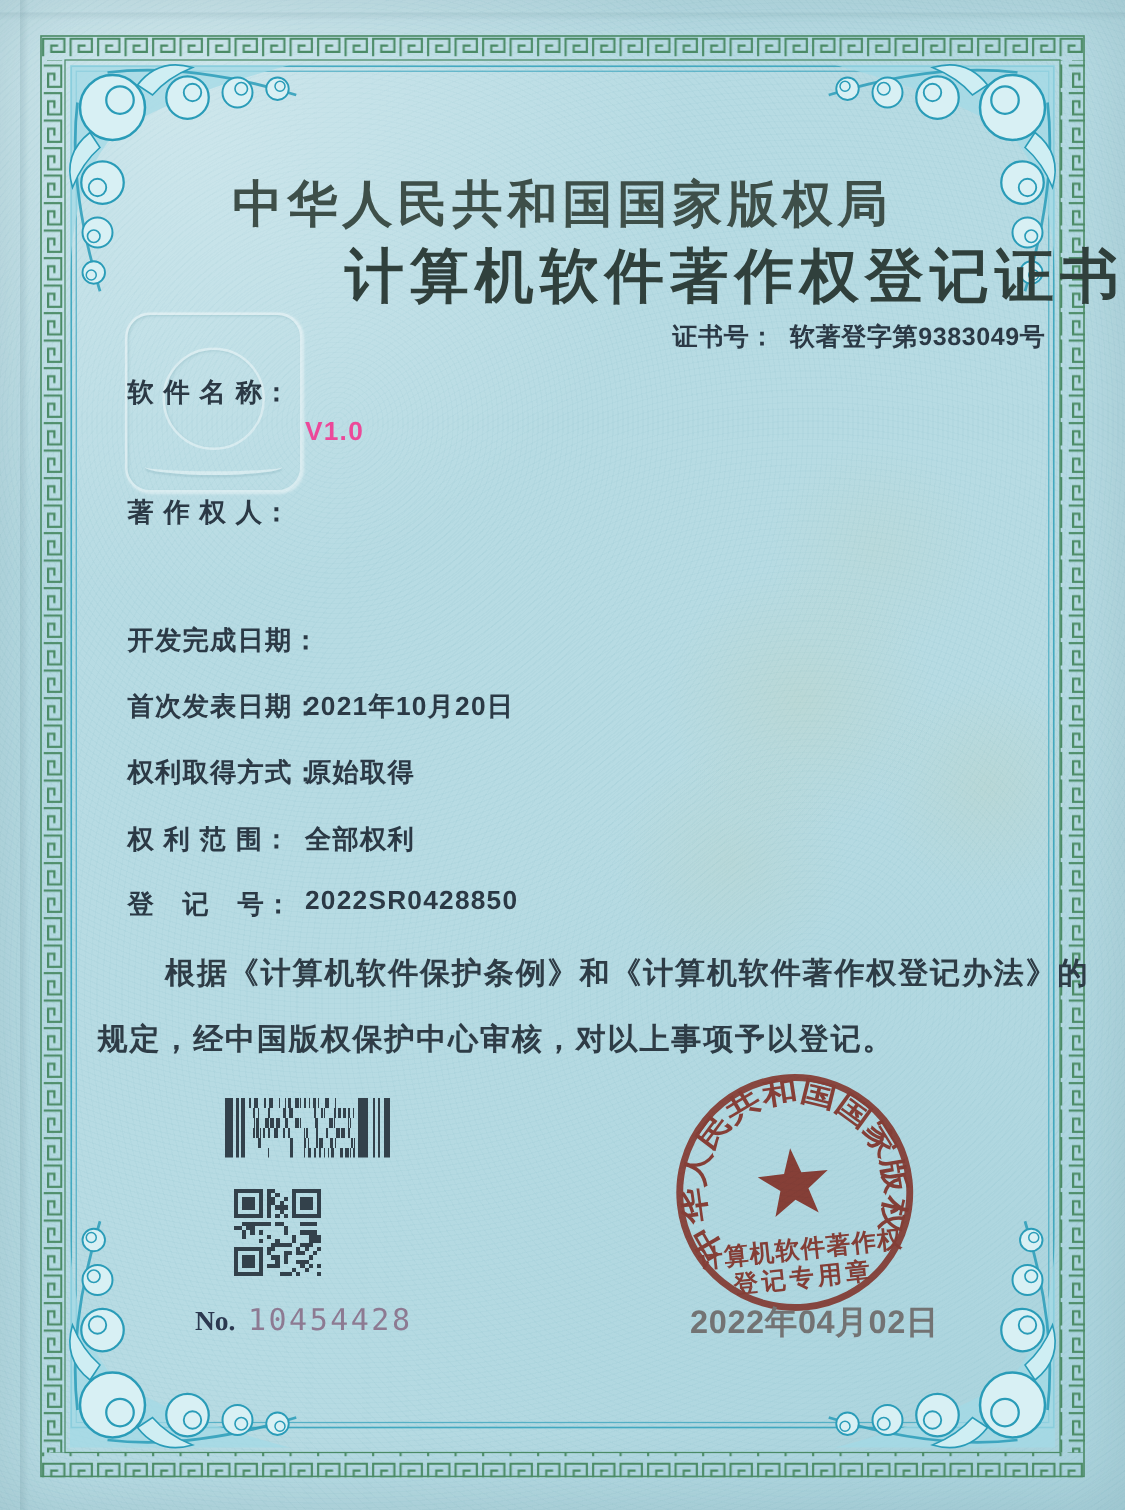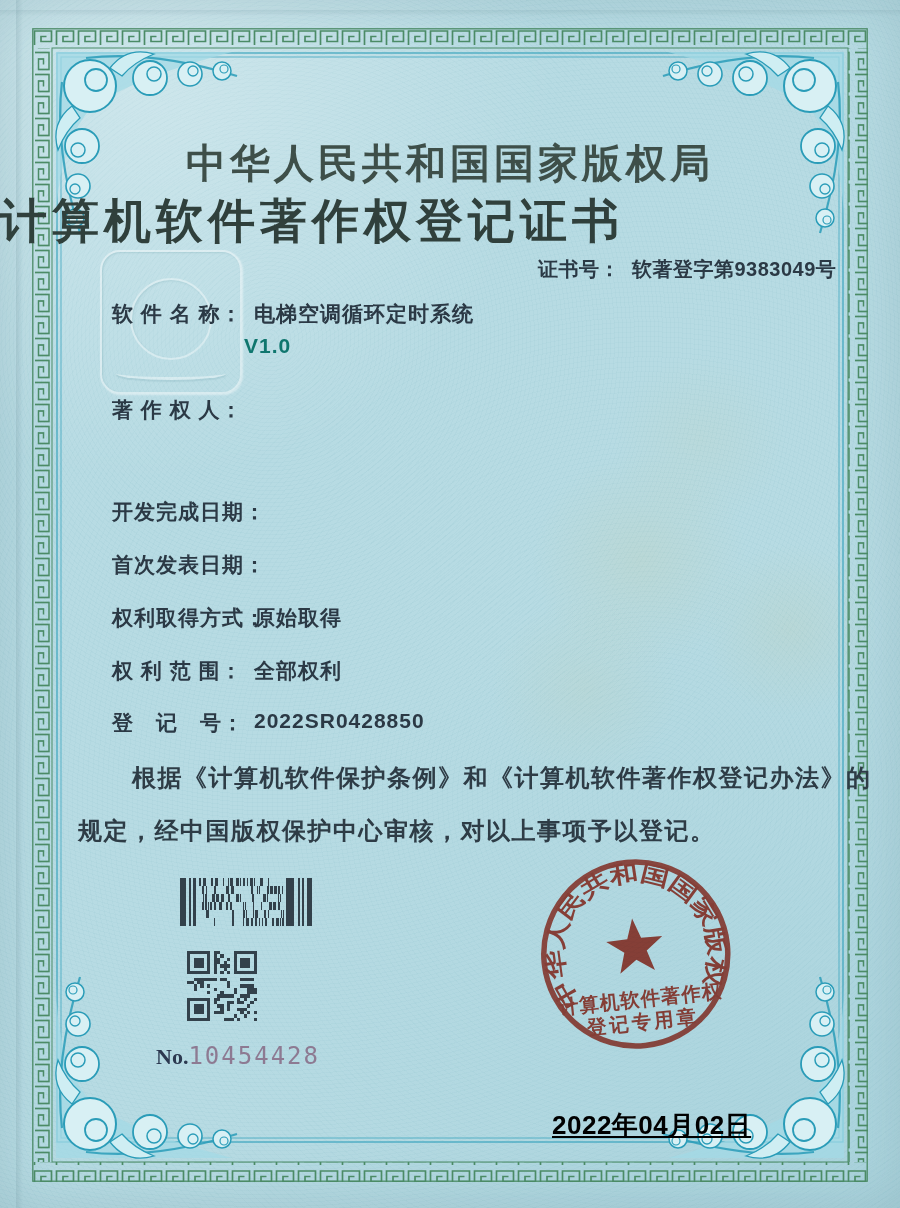--- a/index.html
+++ b/index.html
@@ -27,21 +27,21 @@
     background:linear-gradient(180deg, rgba(110,145,155,.16), rgba(110,145,155,0));}
 
   .frame-svg{position:absolute;left:32px;top:28px;}
 
   .authority{
     position:absolute;left:0;top:136px;width:100%;text-align:center;
     font-family:"Liberation Serif","DejaVu Serif",serif;font-weight:700;
     font-size:40px;letter-spacing:4px;color:#3e4f49;
   }
   .cert-title{
-    position:absolute;left:0;top:190px;width:100%;text-align:left;
+    position:absolute;left:0;top:190px;width:100%;text-align:right;
     font-family:"Liberation Serif","DejaVu Serif",serif;font-weight:700;
     font-size:47px;letter-spacing:5px;color:#30403c;
   }
   .cert-no{
     position:absolute;left:538px;top:256px;
     font-size:20px;font-weight:700;color:#2b3945;letter-spacing:.5px;
   }
   .cert-no .val{margin-left:12px;}
 
   .embossed{
@@ -58,25 +58,25 @@
   .embossed .inner-wave{
     position:absolute;left:14px;bottom:12px;right:14px;height:10px;border-radius:50%;
     border-bottom:3px solid rgba(255,255,255,.5);
     box-shadow: 0 2px 1px rgba(110,160,170,.25);
   }
 
   .field-row{
     position:absolute;left:102px;display:flex;z-index:2;
     font-size:21px;font-weight:700;color:#2b3945;
   }
-  .field-row .flabel{width:142px;flex:0 0 142px;letter-spacing:1px;white-space:pre;padding-left:10px;}
+  .field-row .flabel{width:142px;flex:0 0 142px;letter-spacing:1px;white-space:pre;}
   .field-row .fvalue{letter-spacing:1px;white-space:pre;}
   .version-line{
     position:absolute;left:244px;top:334px;z-index:2;
-    font-size:21px;font-weight:700;color:#0f766e;letter-spacing:1px;
+    font-size:21px;font-weight:700;color:#ec4899;letter-spacing:1px;
   }
   .r0{top:300px}.r1{top:396px}.r2{top:498px}.r3{top:551px}
   .r4{top:604px}.r5{top:657px}.r6{top:709px}
 
   .statement-line{
     position:absolute;font-size:24px;font-weight:700;color:#2e3c46;
     letter-spacing:1.5px;z-index:2;white-space:nowrap;
   }
   .st1{left:132px;top:762px;}
   .st2{left:78px;top:815px;}
@@ -84,30 +84,30 @@
   .barcode{position:absolute;left:180px;top:878px;z-index:2;}
   .qrcode{position:absolute;left:187px;top:951px;z-index:2;}
 
   .serial{position:absolute;left:156px;top:1042px;z-index:2;white-space:nowrap;}
   .serial .prefix{
     font-family:"Liberation Serif","DejaVu Serif",serif;font-weight:700;
     font-size:22px;color:#2c3950;
   }
   .serial .number{
     font-family:"DejaVu Sans Mono","Liberation Mono",monospace;
-    font-size:24px;color:#8d7a92;letter-spacing:2px;margin-left:0;
+    font-size:24px;color:#8d7a92;letter-spacing:2px;margin-left:10px;
   }
 
   .seal{
     position:absolute;left:538px;top:858px;width:196px;height:196px;z-index:1;
     transform:rotate(-6deg);opacity:.92;mix-blend-mode:multiply;
   }
   .issue-date{
-    position:absolute;left:552px;top:1108px;z-index:3;
-    font-size:26px;font-weight:700;color:#000000;letter-spacing:.5px;text-decoration:underline;
+    position:absolute;left:552px;top:1040px;z-index:3;
+    font-size:26px;font-weight:700;color:#737373;letter-spacing:.5px;
   }
 </style>
 </head>
 <body>
 
 <div class="paper"></div>
 <div class="edge-left"></div>
 <div class="edge-top"></div>
 
 <svg class="frame-svg" width="836" height="1154" viewBox="0 0 836 1154">
@@ -164,32 +164,32 @@
 
 <div class="authority">中华人民共和国国家版权局</div>
 <div class="cert-title">计算机软件著作权登记证书</div>
 
 <div class="cert-no">
   <span class="lbl">证书号：</span><span class="val">软著登字第9383049号</span>
 </div>
 
 <div class="field-row r0">
   <span class="flabel">软 件 名 称：</span>
-  <span class="fvalue">电梯空调循环定时系统</span>
 </div>
 <div class="version-line">V1.0</div>
 
 <div class="field-row r1">
   <span class="flabel">著 作 权 人：</span>
 </div>
 <div class="field-row r2">
   <span class="flabel">开发完成日期：</span>
 </div>
 <div class="field-row r3">
   <span class="flabel">首次发表日期：</span>
+  <span class="fvalue">2021年10月20日</span>
 </div>
 <div class="field-row r4">
   <span class="flabel">权利取得方式：</span>
   <span class="fvalue">原始取得</span>
 </div>
 <div class="field-row r5">
   <span class="flabel">权 利 范 围：</span>
   <span class="fvalue">全部权利</span>
 </div>
 <div class="field-row r6">

